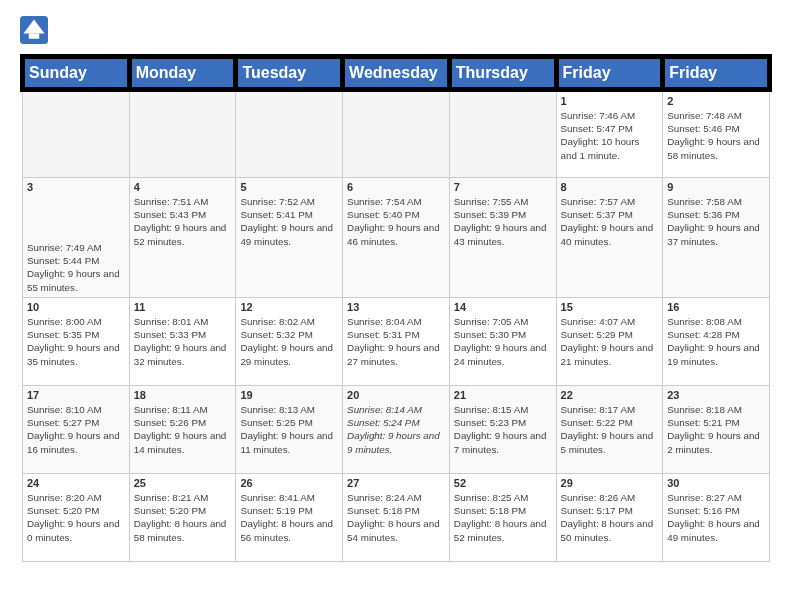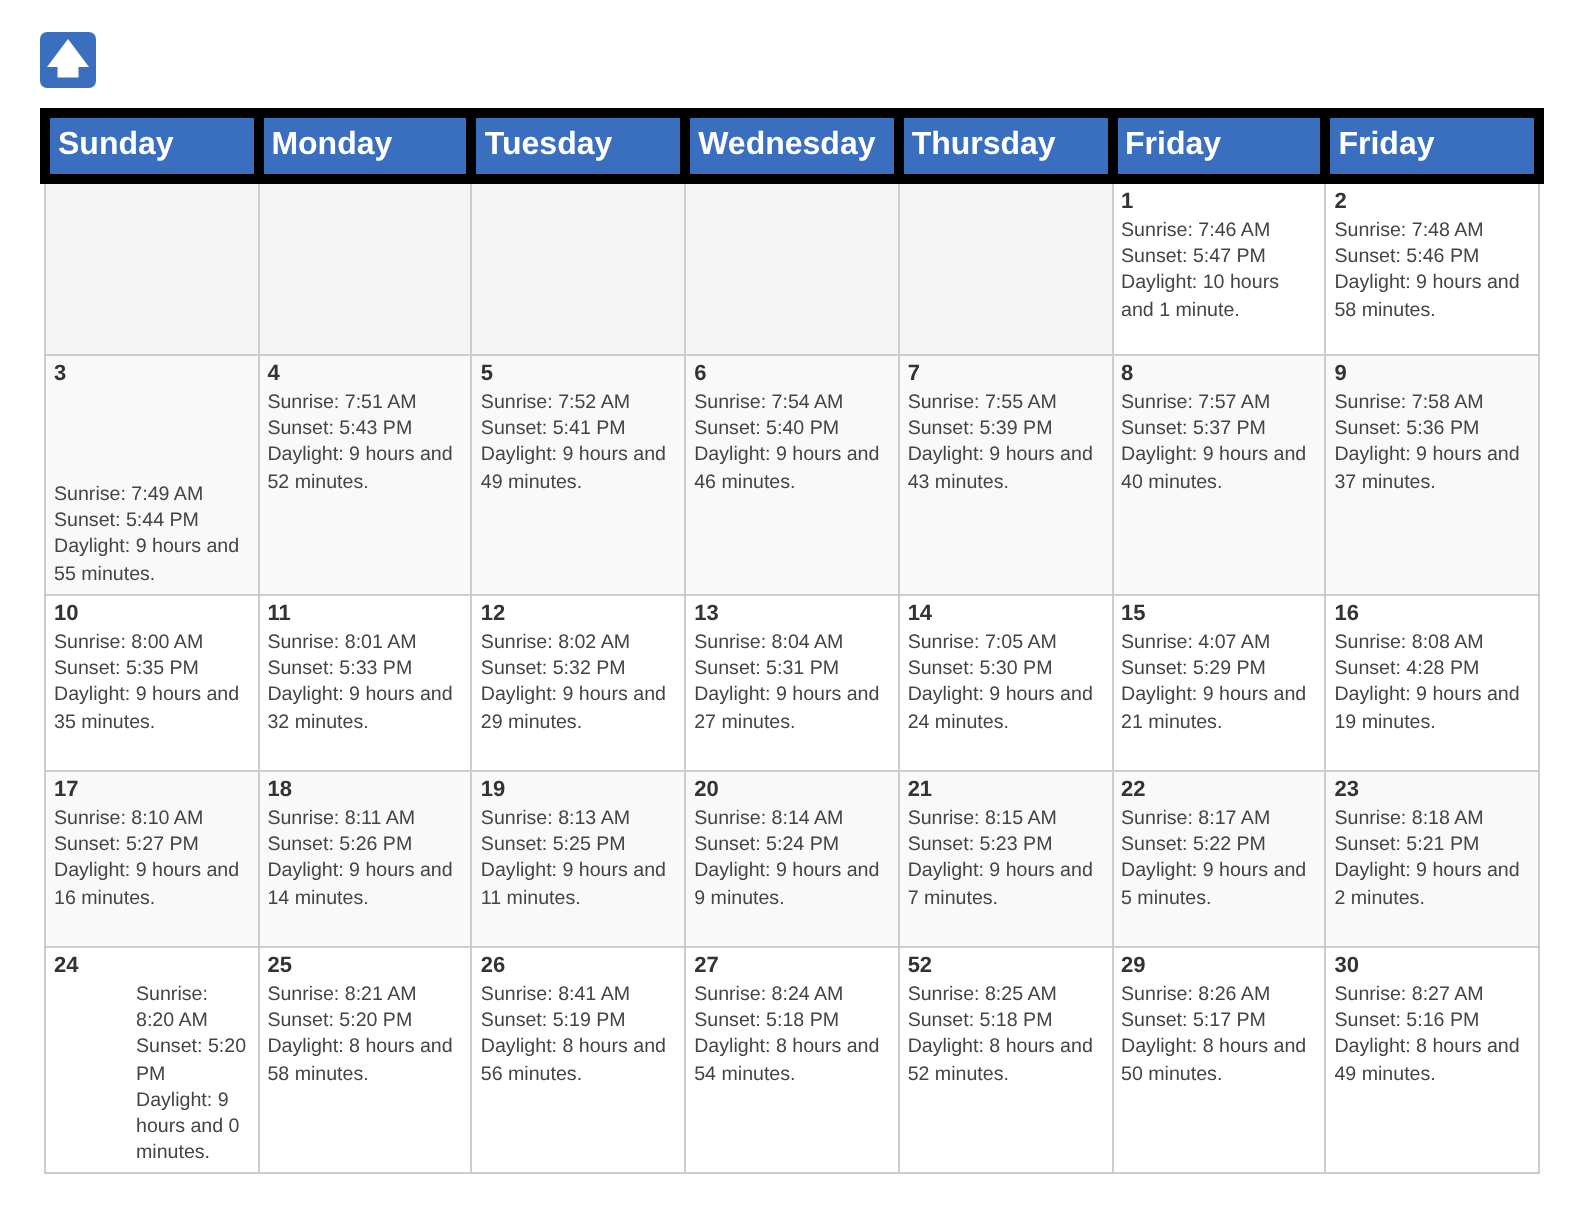--- a/index.html
+++ b/index.html
@@ -249,21 +249,21 @@
 Daylight: 9 hours and 14 minutes.</div>
           </td>
           <td>
             <span class="day-num">19</span>
             <div class="day-info" style="white-space: pre-line;">Sunrise: 8:13 AM
 Sunset: 5:25 PM
 Daylight: 9 hours and 11 minutes.</div>
           </td>
           <td>
             <span class="day-num">20</span>
-            <div class="day-info" style="white-space: pre-line;">Sunrise: 8:14 AM
+            <div class="day-info" style="white-space: pre-line; font-style: italic;">Sunrise: 8:14 AM
 Sunset: 5:24 PM
 Daylight: 9 hours and 9 minutes.</div>
           </td>
           <td>
             <span class="day-num">21</span>
             <div class="day-info" style="white-space: pre-line;">Sunrise: 8:15 AM
 Sunset: 5:23 PM
 Daylight: 9 hours and 7 minutes.</div>
           </td>
           <td>
@@ -275,21 +275,21 @@
           <td>
             <span class="day-num">23</span>
             <div class="day-info" style="white-space: pre-line;">Sunrise: 8:18 AM
 Sunset: 5:21 PM
 Daylight: 9 hours and 2 minutes.</div>
           </td>
         </tr>
         <tr>
           <td>
             <span class="day-num">24</span>
-            <div class="day-info" style="white-space: pre-line; margin-left: 41px;">Sunrise: 8:20 AM
+            <div class="day-info" style="white-space: pre-line;">Sunrise: 8:20 AM
 Sunset: 5:20 PM
 Daylight: 9 hours and 0 minutes.</div>
           </td>
           <td>
             <span class="day-num">25</span>
             <div class="day-info" style="white-space: pre-line;">Sunrise: 8:21 AM
 Sunset: 5:20 PM
 Daylight: 8 hours and 58 minutes.</div>
           </td>
           <td>

